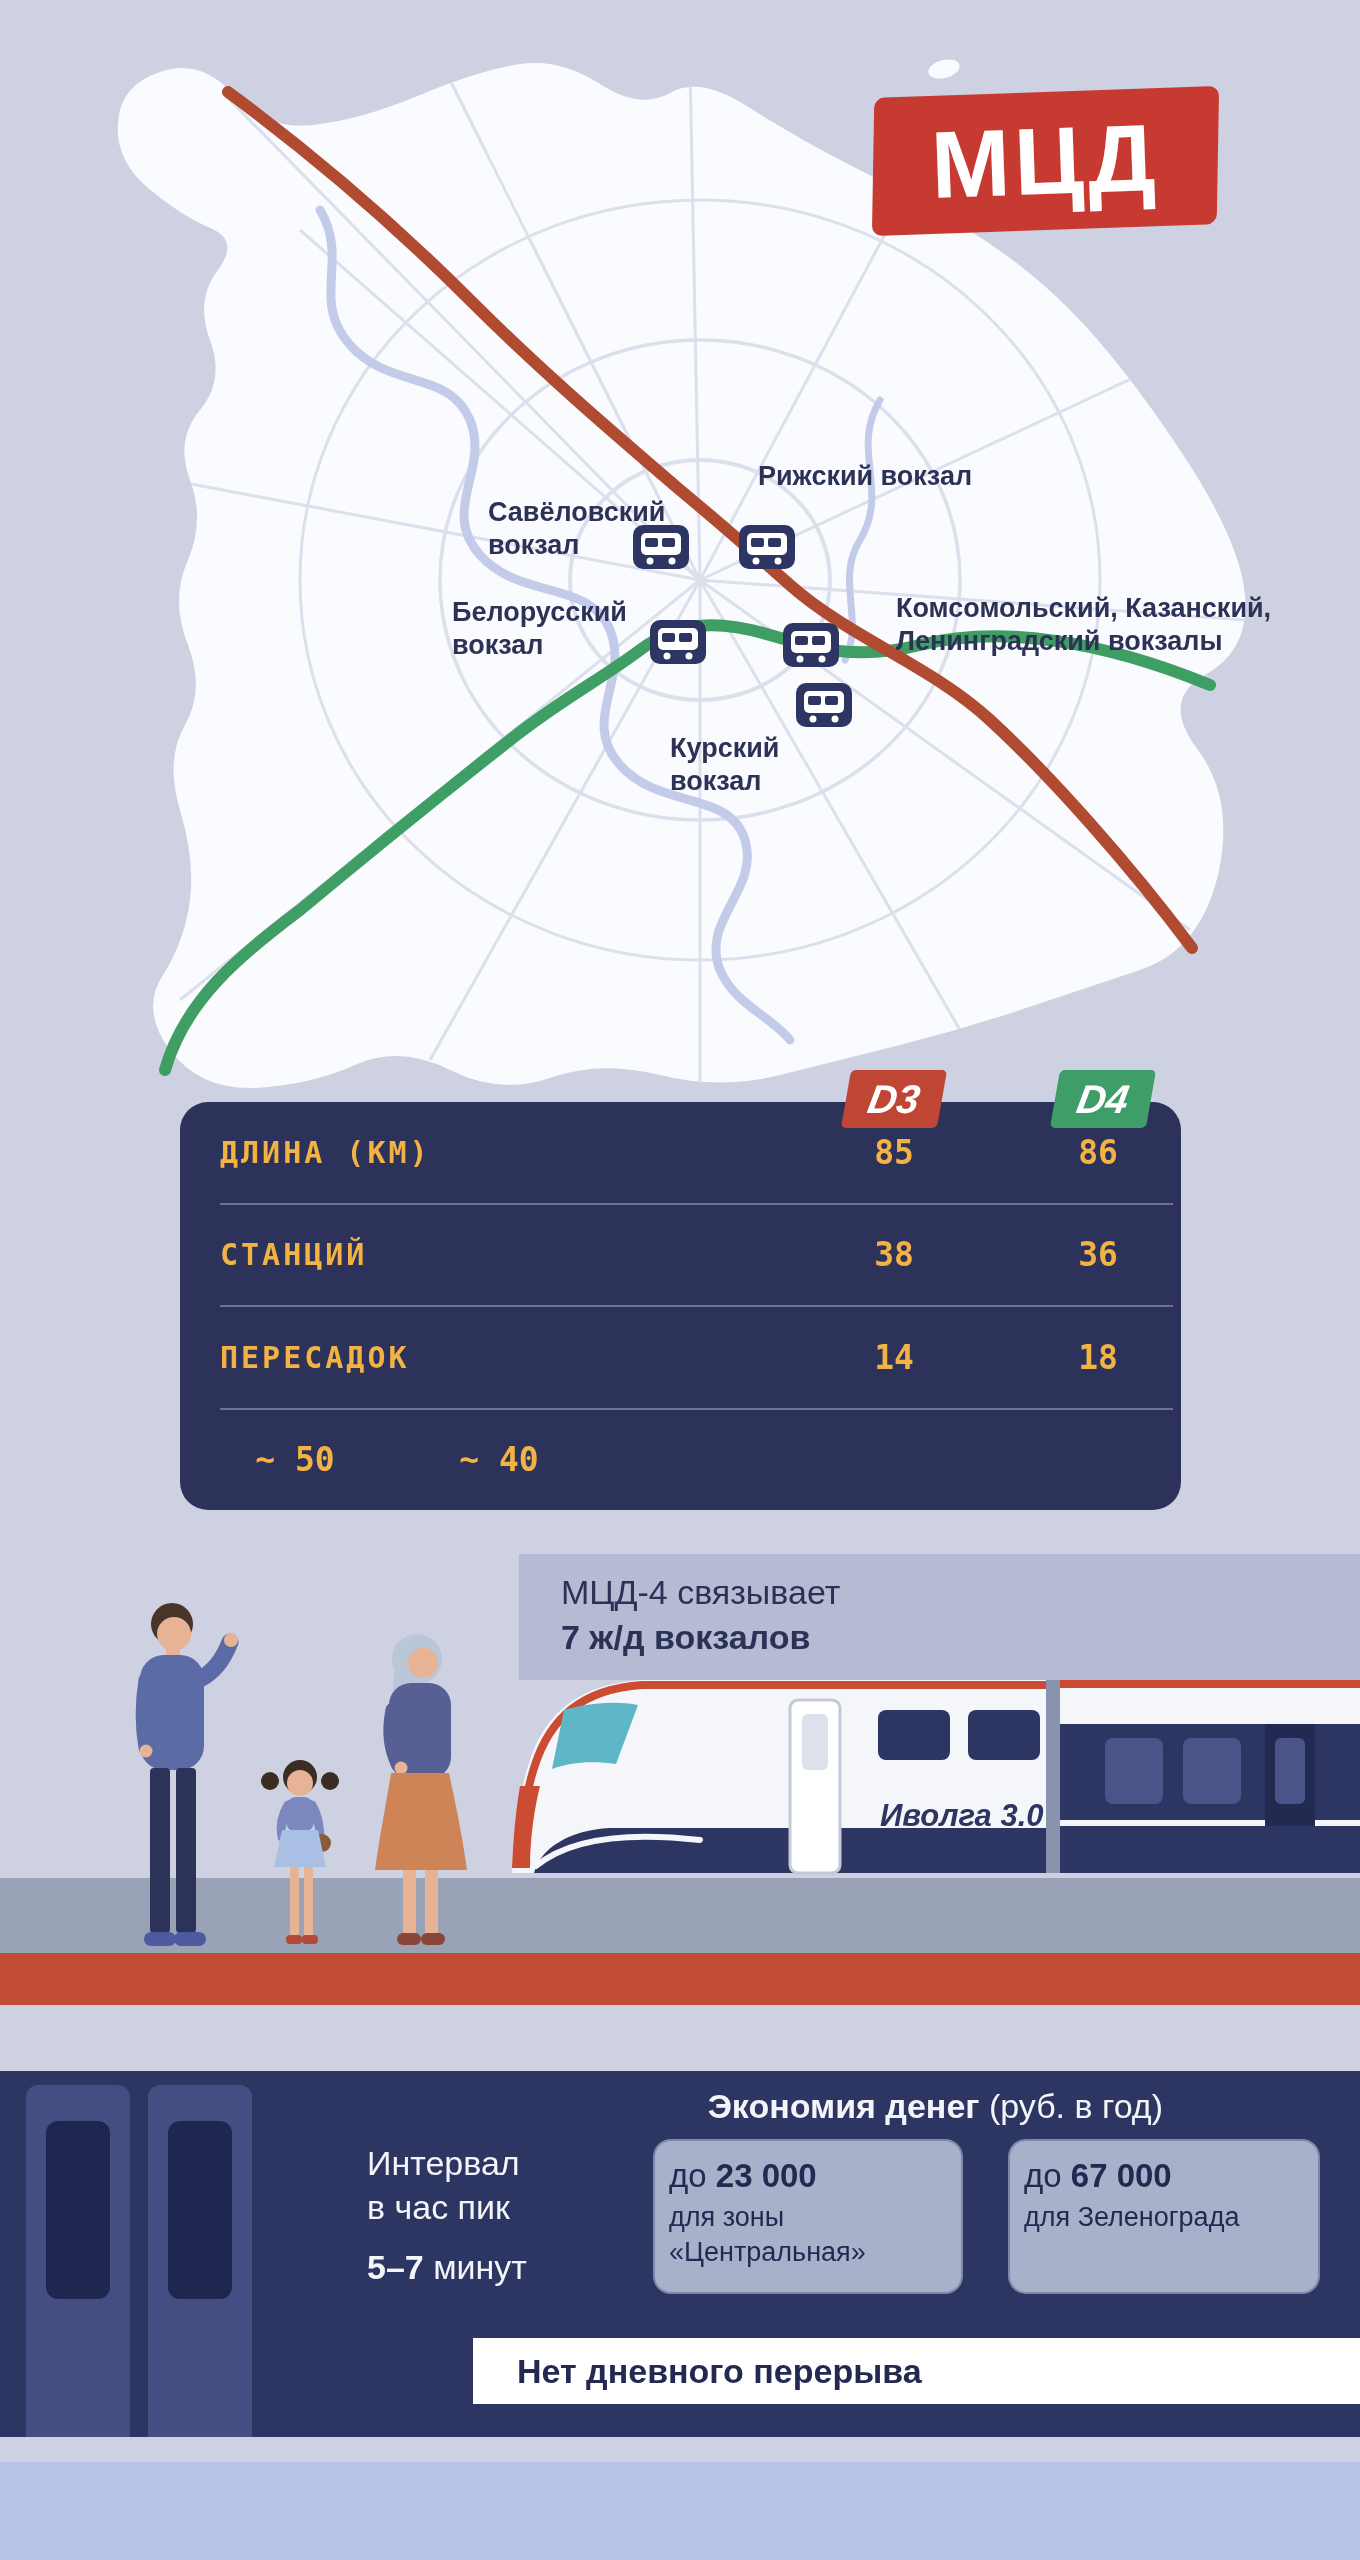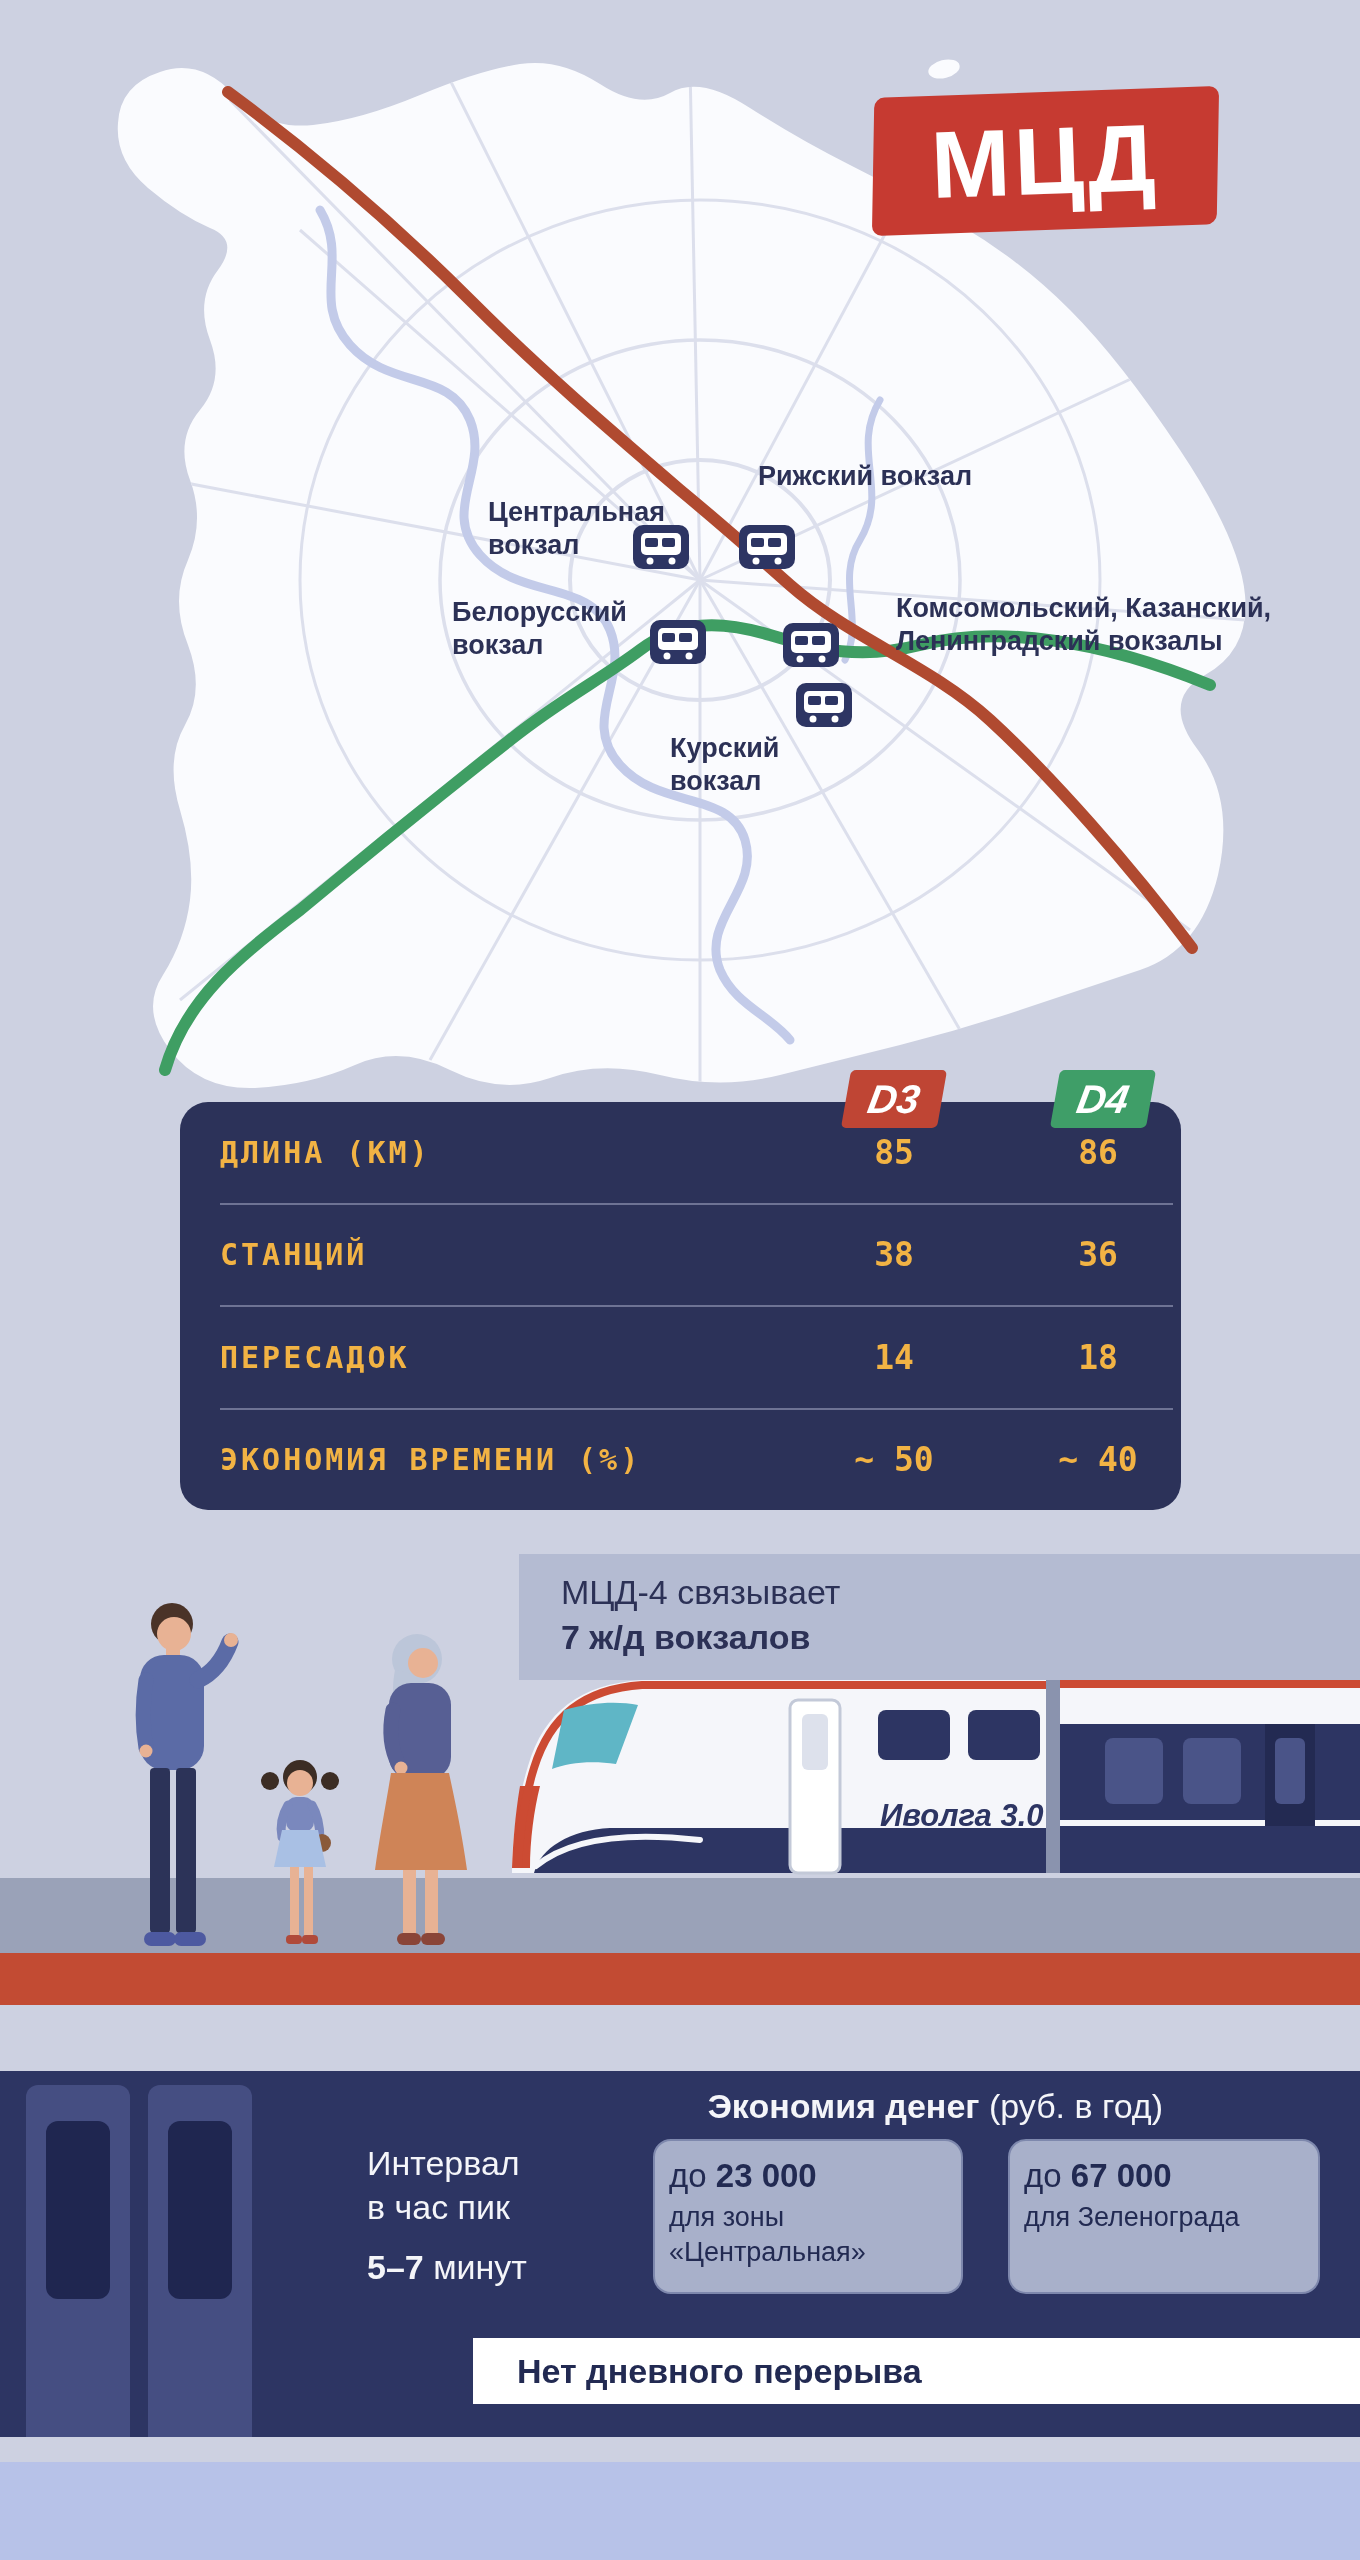--- a/index.html
+++ b/index.html
@@ -151,21 +151,21 @@
              C 1050,775 1130,865 1192,948"></path>
 
     <use href="#train-ic" x="632" y="524" width="58" height="46"></use>
     <use href="#train-ic" x="738" y="524" width="58" height="46"></use>
     <use href="#train-ic" x="649" y="619" width="58" height="46"></use>
     <use href="#train-ic" x="782" y="622" width="58" height="46"></use>
     <use href="#train-ic" x="795" y="682" width="58" height="46"></use>
   </svg>
 
   <div class="station st-rizhsky">Рижский вокзал</div>
-  <div class="station st-savyolovsky">Центральная
+  <div class="station st-savyolovsky">Савёловский
 вокзал</div>
   <div class="station st-belorussky">Белорусский
 вокзал</div>
   <div class="station st-komsomolsky">Комсомольский, Казанский,
 Ленинградский вокзалы</div>
   <div class="station st-kursky">Курский
 вокзал</div>
 
   <div class="mcd-badge">
     <span>МЦД</span>
@@ -184,21 +184,20 @@
       <div class="lbl">СТАНЦИЙ</div>
       <div class="val v1">38</div>
       <div class="val">36</div>
     </div>
     <div class="row">
       <div class="lbl">ПЕРЕСАДОК</div>
       <div class="val v1">14</div>
       <div class="val">18</div>
     </div>
     <div class="row">
-      <div class="lbl">ЭКОНОМИЯ ВРЕМЕНИ (%)</div>
       <div class="val v1">~ 50</div>
       <div class="val">~ 40</div>
     </div>
   </div>
 
   <div class="caption">
     <div>МЦД-4 связывает</div>
     <div class="b">7 ж/д вокзалов</div>
   </div>
 

